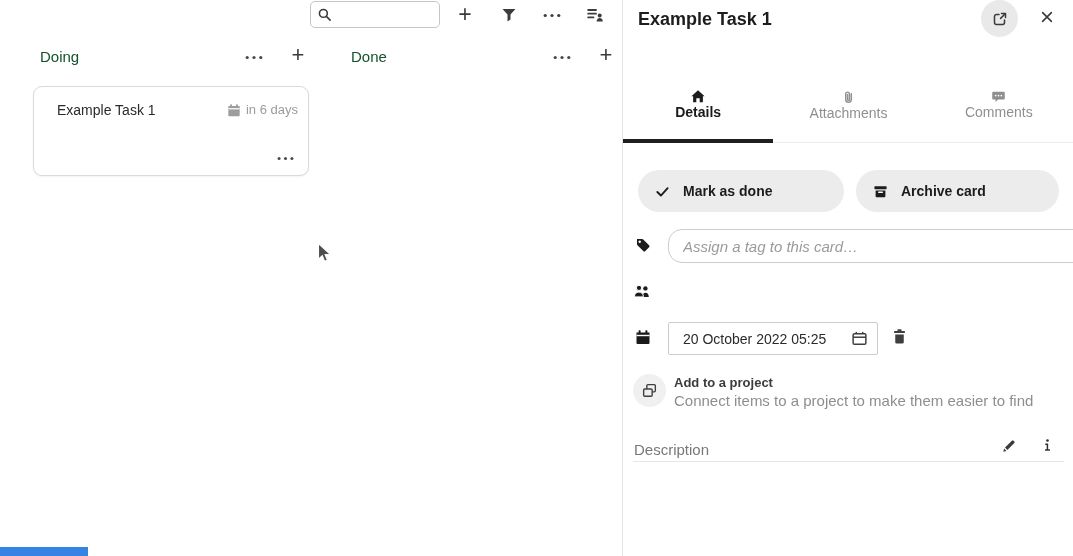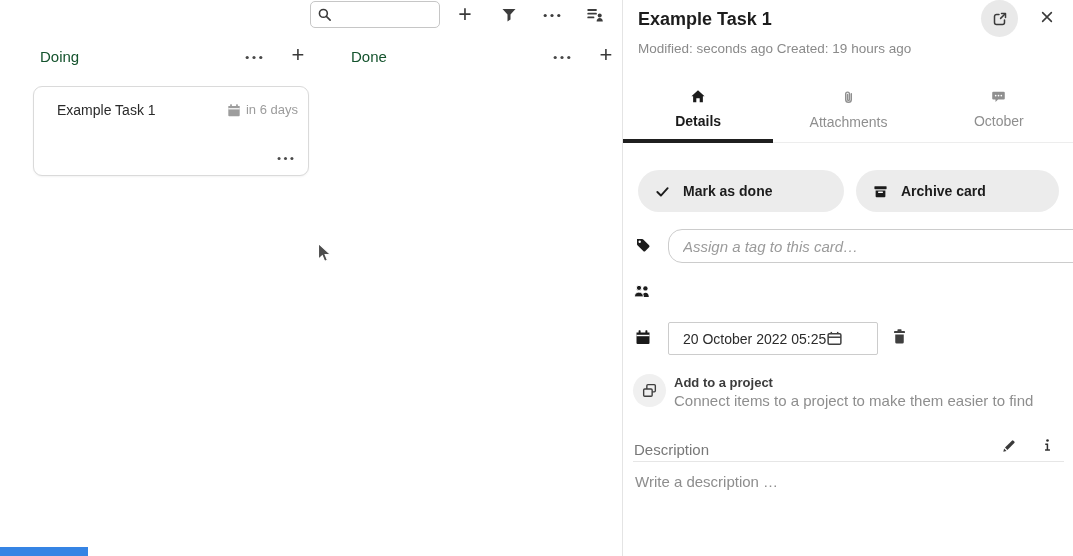--- a/index.html
+++ b/index.html
@@ -59,21 +59,21 @@
   .panel-meta { position:absolute; left:15px; top:41px; font-size:13.5px; color:#8a8a8a; }
   .ext-btn { position:absolute; left:358px; top:0; width:37px; height:37px;
     border-radius:50%; background:#e9e9e9; border:none; display:flex; align-items:center;
     justify-content:center; }
   .close-btn { position:absolute; left:412px; top:5px; width:24px; height:24px;
     background:none; border:none; display:flex; align-items:center; justify-content:center; }
 
   .tabs { position:absolute; left:0; top:82px; width:451px; height:61px; display:flex;
     border-bottom:1px solid #ededed; }
   .tab { flex:1; position:relative; display:flex; flex-direction:column; align-items:center;
-    padding-top:7px; gap:9px; background:none; border:none; }
+    padding-top:7px; background:none; border:none; }
   .tab .tab-label { font-size:14px; color:#8f8f8f; }
   .tab.active .tab-label { color:#1a1a1a; font-weight:700; }
   .tab.active::after { content:""; position:absolute; left:0; right:0; bottom:-1px;
     height:4px; background:#1f1f1f; }
 
   .pill-btn { position:absolute; top:170px; height:42px; border-radius:21px;
     background:#ececec; border:none; display:flex; align-items:center; padding-left:17px;
     gap:13px; font-size:14px; font-weight:700; color:#1c1c1c;
     font-family:"Liberation Sans", sans-serif; }
   .btn-done    { left:15px;  width:206px; }
@@ -87,21 +87,21 @@
 
   .panel-input { position:absolute; left:45px; width:430px; height:34px;
     border:1px solid #cccccc; border-radius:14px; padding:0 14px; font-size:15px;
     color:#2b2b2b; font-family:"Liberation Sans", sans-serif; outline:none;font-style:italic; }
   .panel-input::placeholder { color:#9b9b9b; opacity:1; }
   .tag-input  { top:229px; }
   .user-input { top:275px; }
 
   .date-box { position:absolute; left:45px; top:322px; width:210px; height:33px;
     border:1px solid #cccccc; border-radius:2px; display:flex; align-items:center;
-    padding:0 9px 0 14px; background:#fff; }
+    justify-content:space-between; padding:0 9px 0 14px; background:#fff; }
   .date-value { font-size:14px; color:#2b2b2b; }
   .icon-btn { background:none; border:none; display:flex; align-items:center;
     justify-content:center; }
   .trash-btn { position:absolute; left:268px; top:328px; }
 
   .proj-circle { position:absolute; left:10px; top:374px; width:33px; height:33px;
     border-radius:50%; background:#f0f0f0; display:flex; align-items:center;
     justify-content:center; border:none; }
   .proj-title { position:absolute; left:51px; top:375px; font-size:13px; font-weight:600;
     color:#3c3c3c; }
@@ -222,21 +222,20 @@
     <span class="cursor">
       <svg width="16" height="23" viewBox="0 0 16 23">
           <path d="M1.5 1.5v15.6l3.8-3.5 2.3 5.7 2.8-1.1-2.3-5.7 4.9-.3Z" fill="#4d4d4d" stroke="#ffffff" stroke-width="1.1"></path>
         </svg>
     </span>
   </div>
 
   <div class="panel">
 
     <div class="panel-title">Example Task 1</div>
-    <div class="panel-meta">Modified: seconds ago Created: 19 hours ago</div>
 
     <button class="ext-btn">
       <span style="display:flex">
         <svg width="16" height="16" viewBox="0 0 16 16" fill="none" stroke="#3a3a3a" stroke-width="1.5" stroke-linecap="round" stroke-linejoin="round">
             <path d="M7 3.5H4.5A2 2 0 0 0 2.5 5.5v6a2 2 0 0 0 2 2h6a2 2 0 0 0 2-2V9"></path>
             <path d="M9.5 2.5h4v4"></path>
             <path d="M13.2 2.8 8.6 7.4"></path>
           </svg>
       </span>
     </button>
@@ -267,21 +266,21 @@
       </button>
       <button class="tab">
         <span style="display:flex">
           <svg width="15" height="15" viewBox="0 0 16 16">
               <path d="M2.5 2.8h11a1.2 1.2 0 0 1 1.2 1.2v6a1.2 1.2 0 0 1-1.2 1.2H7.5l-2.7 2.6v-2.6H2.5a1.2 1.2 0 0 1-1.2-1.2V4a1.2 1.2 0 0 1 1.2-1.2Z" fill="#8f8f8f"></path>
               <circle cx="5" cy="7" r="0.9" fill="#fff"></circle>
               <circle cx="8" cy="7" r="0.9" fill="#fff"></circle>
               <circle cx="11" cy="7" r="0.9" fill="#fff"></circle>
             </svg>
         </span>
-        <span class="tab-label">October</span>
+        <span class="tab-label">Comments</span>
       </button>
     </div>
 
     <button class="pill-btn btn-done">
       <span style="display:flex">
         <svg width="15" height="15" viewBox="0 0 16 16" fill="none" stroke="#1c1c1c" stroke-width="2" stroke-linecap="round" stroke-linejoin="round">
             <path d="M2.5 8.5 6.3 12.3 13.5 4.5"></path>
           </svg>
       </span>
       <span>Mark as done</span>
@@ -367,16 +366,15 @@
     </button>
     <button class="icon-btn info-btn">
       <span style="display:flex">
         <svg width="15" height="17" viewBox="0 0 16 17">
             <circle cx="8" cy="3.1" r="1.4" fill="#2f2f2f"></circle>
             <path d="M5.6 6.3h3.1v6.1h1.9V14H5.4v-1.6h1.7V7.9H5.6Z" fill="#2f2f2f"></path>
           </svg>
       </span>
     </button>
     <div class="desc-divider"></div>
-    <div class="desc-placeholder">Write a description …</div>
 
   </div>
 </div>
 
 </body></html>

